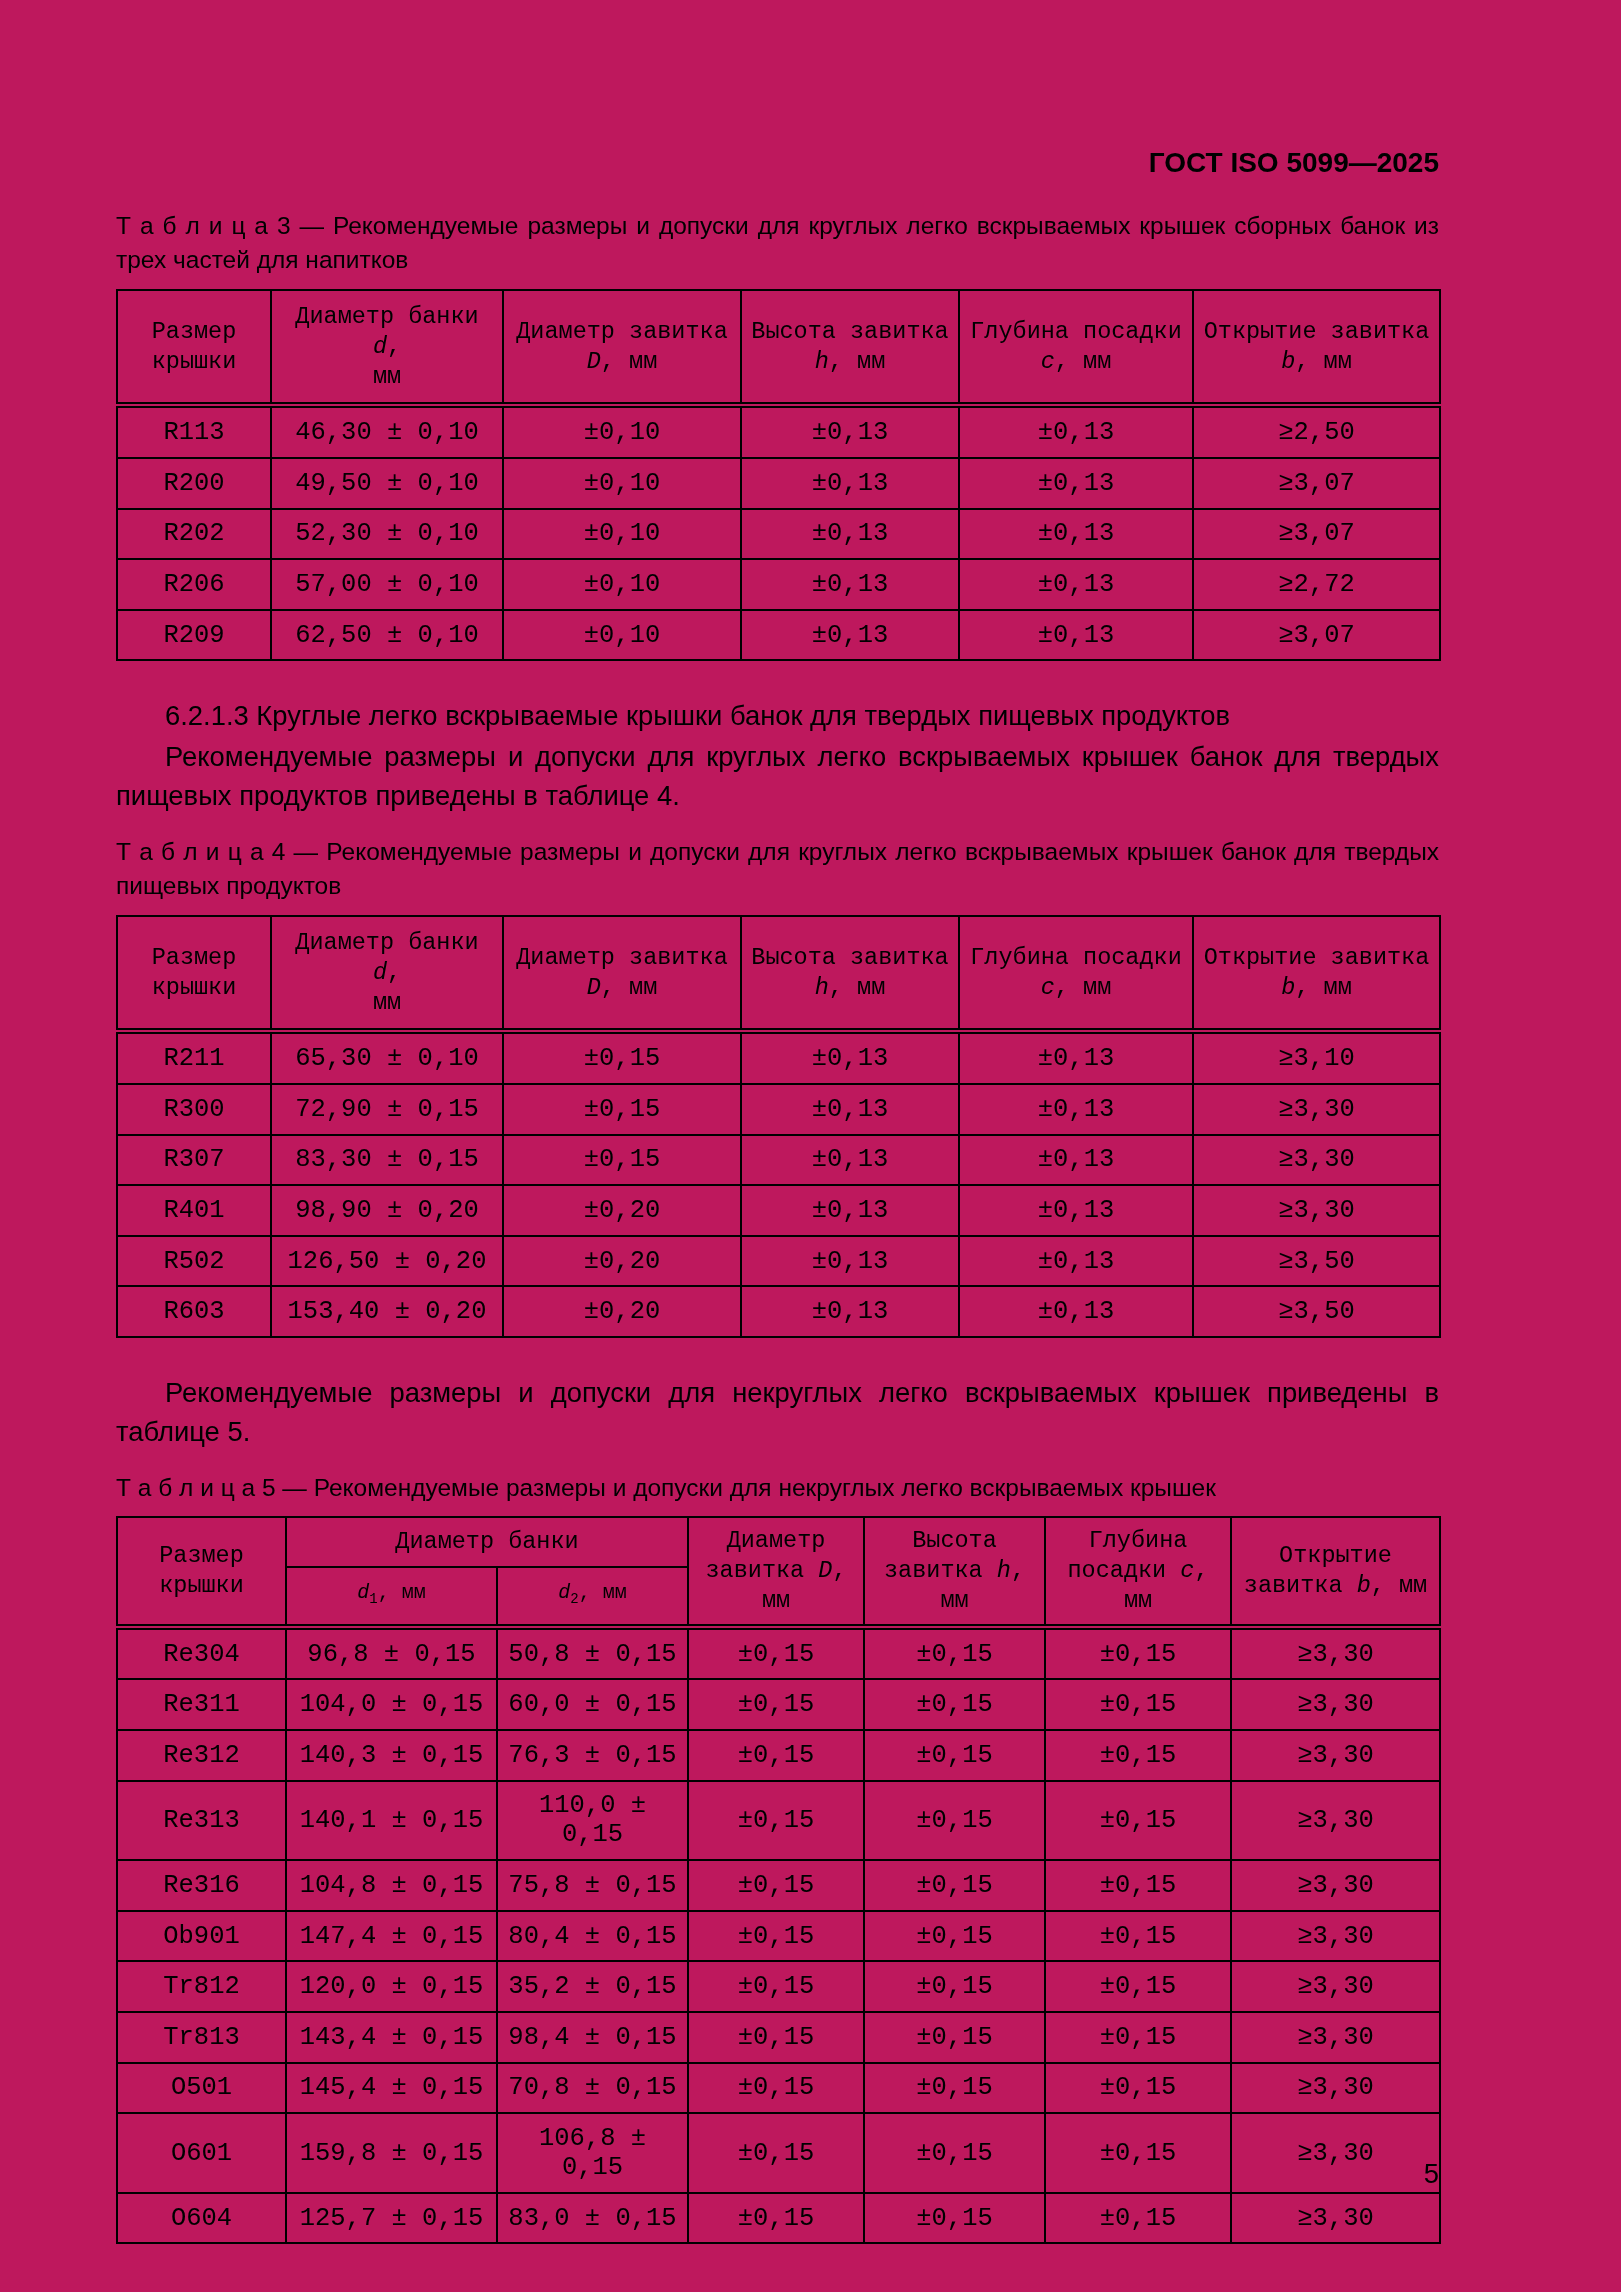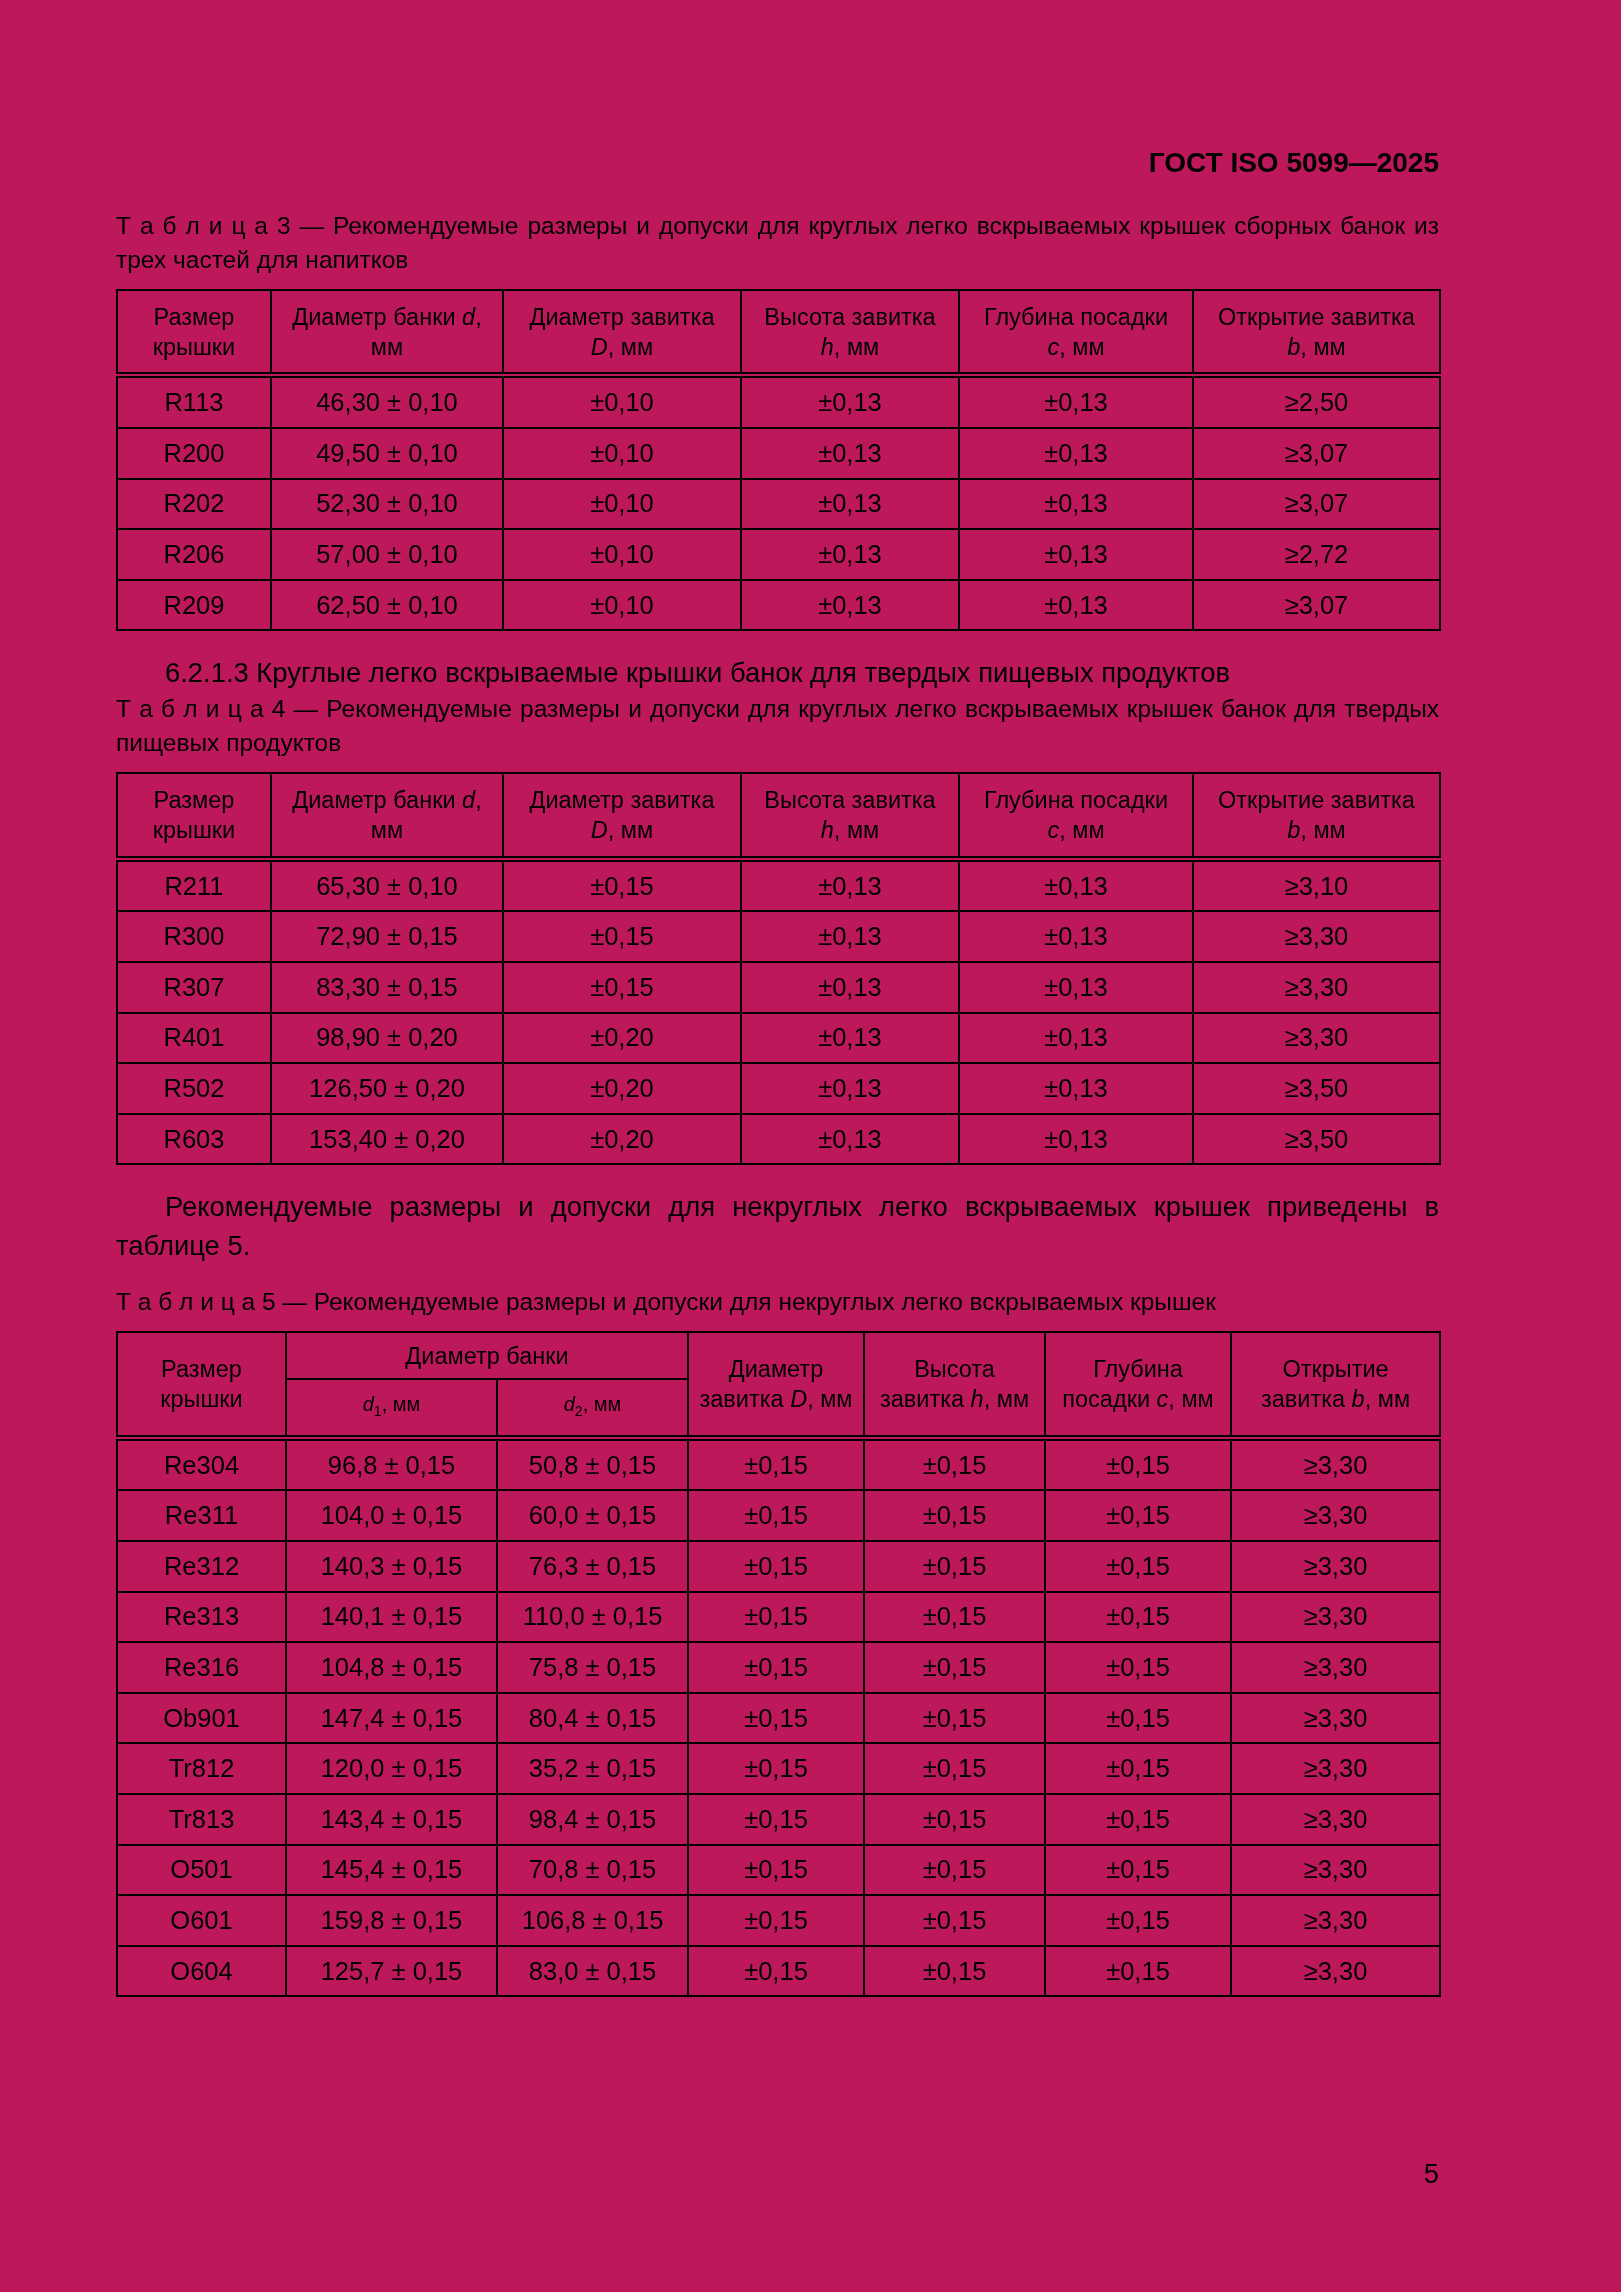--- a/index.html
+++ b/index.html
@@ -45,21 +45,22 @@
     font-size: 27.4px;
     line-height: 39px;
     text-align: justify;
     text-indent: 49px;
     margin: 2px 0 19.6px 0;
   }
   table {
     border-collapse: collapse;
     table-layout: fixed;
     width: 1323px;
-    margin-bottom: 22px;
+    margin-bottom: 35px;
+    font-family: Liberation Mono, monospace;
   }
   th, td {
     border: 2px solid #000;
     text-align: center;
     vertical-align: middle;
     font-weight: 400;
     overflow: hidden;
   }
   th {
     font-size: 23.5px;
@@ -152,20 +153,21 @@
           <td>62,50 ± 0,10</td>
           <td>±0,10</td>
           <td>±0,13</td>
           <td>±0,13</td>
           <td>≥3,07</td>
         </tr>
       </tbody>
   </table>
 
   <div class="heading3">6.2.1.3  Круглые легко вскрываемые крышки банок для твердых пищевых продуктов</div>
+  <div class="para">Рекомендуемые размеры и допуски для круглых легко вскрываемых крышек банок для твердых пищевых продуктов приведены в таблице 4.</div>
 
   <div class="tbl-caption">Т а б л и ц а  4 — Рекомендуемые размеры и допуски для круглых легко вскрываемых крышек банок для твердых пищевых продуктов</div>
 
   <table class="tbl-round">
     <colgroup>
       <col style="width:154px">
         <col style="width:232px">
         <col style="width:238px">
       <col style="width:218px">
         <col style="width:234px">

